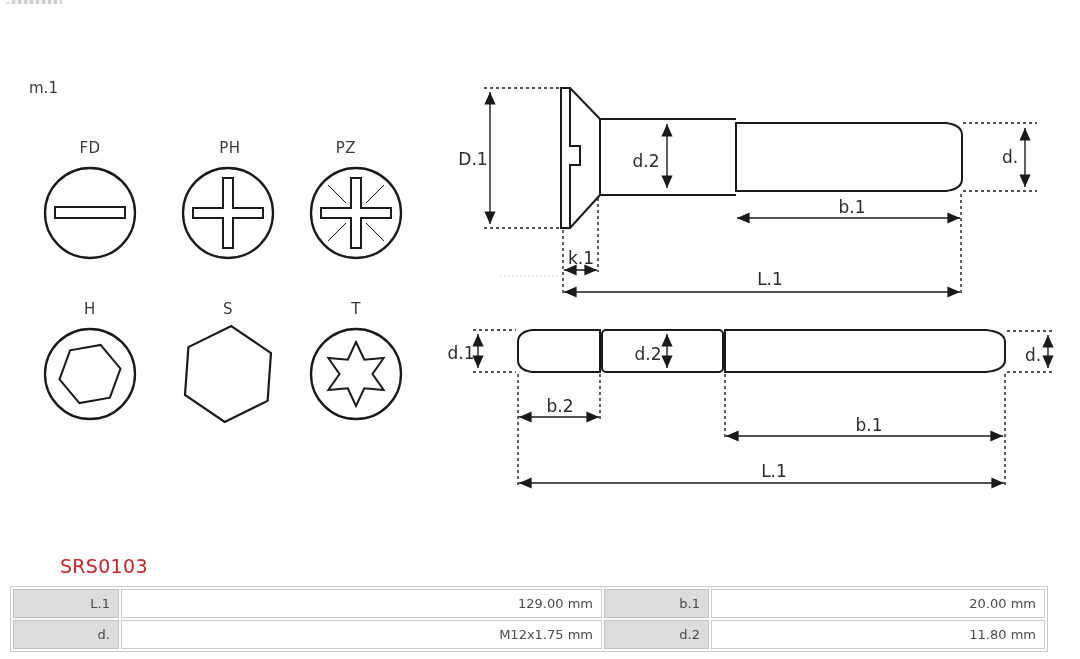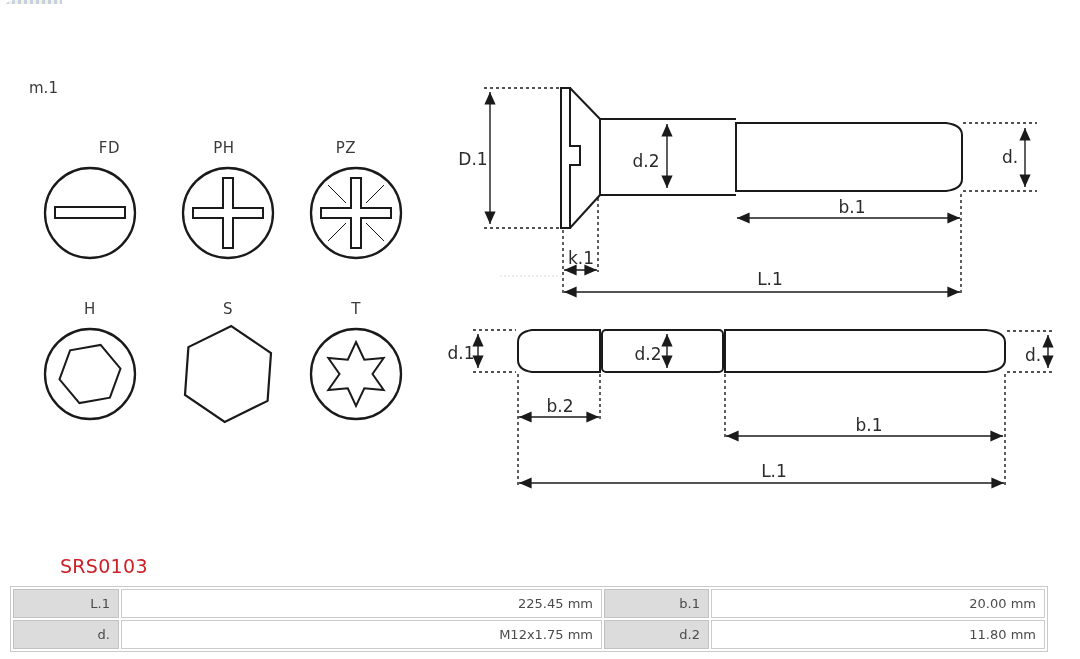--- a/index.html
+++ b/index.html
@@ -26,22 +26,22 @@
 </style>
 </head>
 <body>
 
 <div id="stage">
 
   <div id="corner-artifact" class="abs"></div>
 
   <span id="part-ref" class="abs">m.1</span>
 
-  <span class="abs drive-label row1-label" style="left:60px;text-align:right;">FD</span>
-  <span class="abs drive-label row1-label" style="left:194px;">PH</span>
+  <span class="abs drive-label row1-label" style="left:60px;">FD</span>
+  <span class="abs drive-label row1-label" style="left:200px;">PH</span>
   <span class="abs drive-label row1-label" style="left:316px;">PZ</span>
   <span class="abs drive-label row2-label" style="left:60px;">H</span>
   <span class="abs drive-label row2-label" style="left:198px;">S</span>
   <span class="abs drive-label row2-label" style="left:326px;">T</span>
 
   <svg class="abs" style="left:40px;top:163px;" width="100" height="100">
     <circle cx="50" cy="50" r="45" fill="#fff" stroke="#1a1a1a" stroke-width="2.3"></circle>
     <rect x="15" y="44" width="70" height="11" fill="#fff" stroke="#1a1a1a" stroke-width="2"></rect>
   </svg>
   <svg class="abs" style="left:178px;top:163px;" width="100" height="100">
@@ -159,21 +159,21 @@
   <table class="spec-table">
     <colgroup>
         <col style="width:106px">
         <col style="width:481px">
         <col style="width:105px">
         <col>
       </colgroup>
     <tbody>
       <tr>
         <td class="key">L.1</td>
-        <td>225.45 mm</td>
+        <td>129.00 mm</td>
         <td class="key">b.1</td>
         <td>20.00 mm</td>
       </tr>
       <tr>
         <td class="key">d.</td>
         <td>M12x1.75 mm</td>
         <td class="key">d.2</td>
         <td>11.80 mm</td>
       </tr>
     </tbody>

